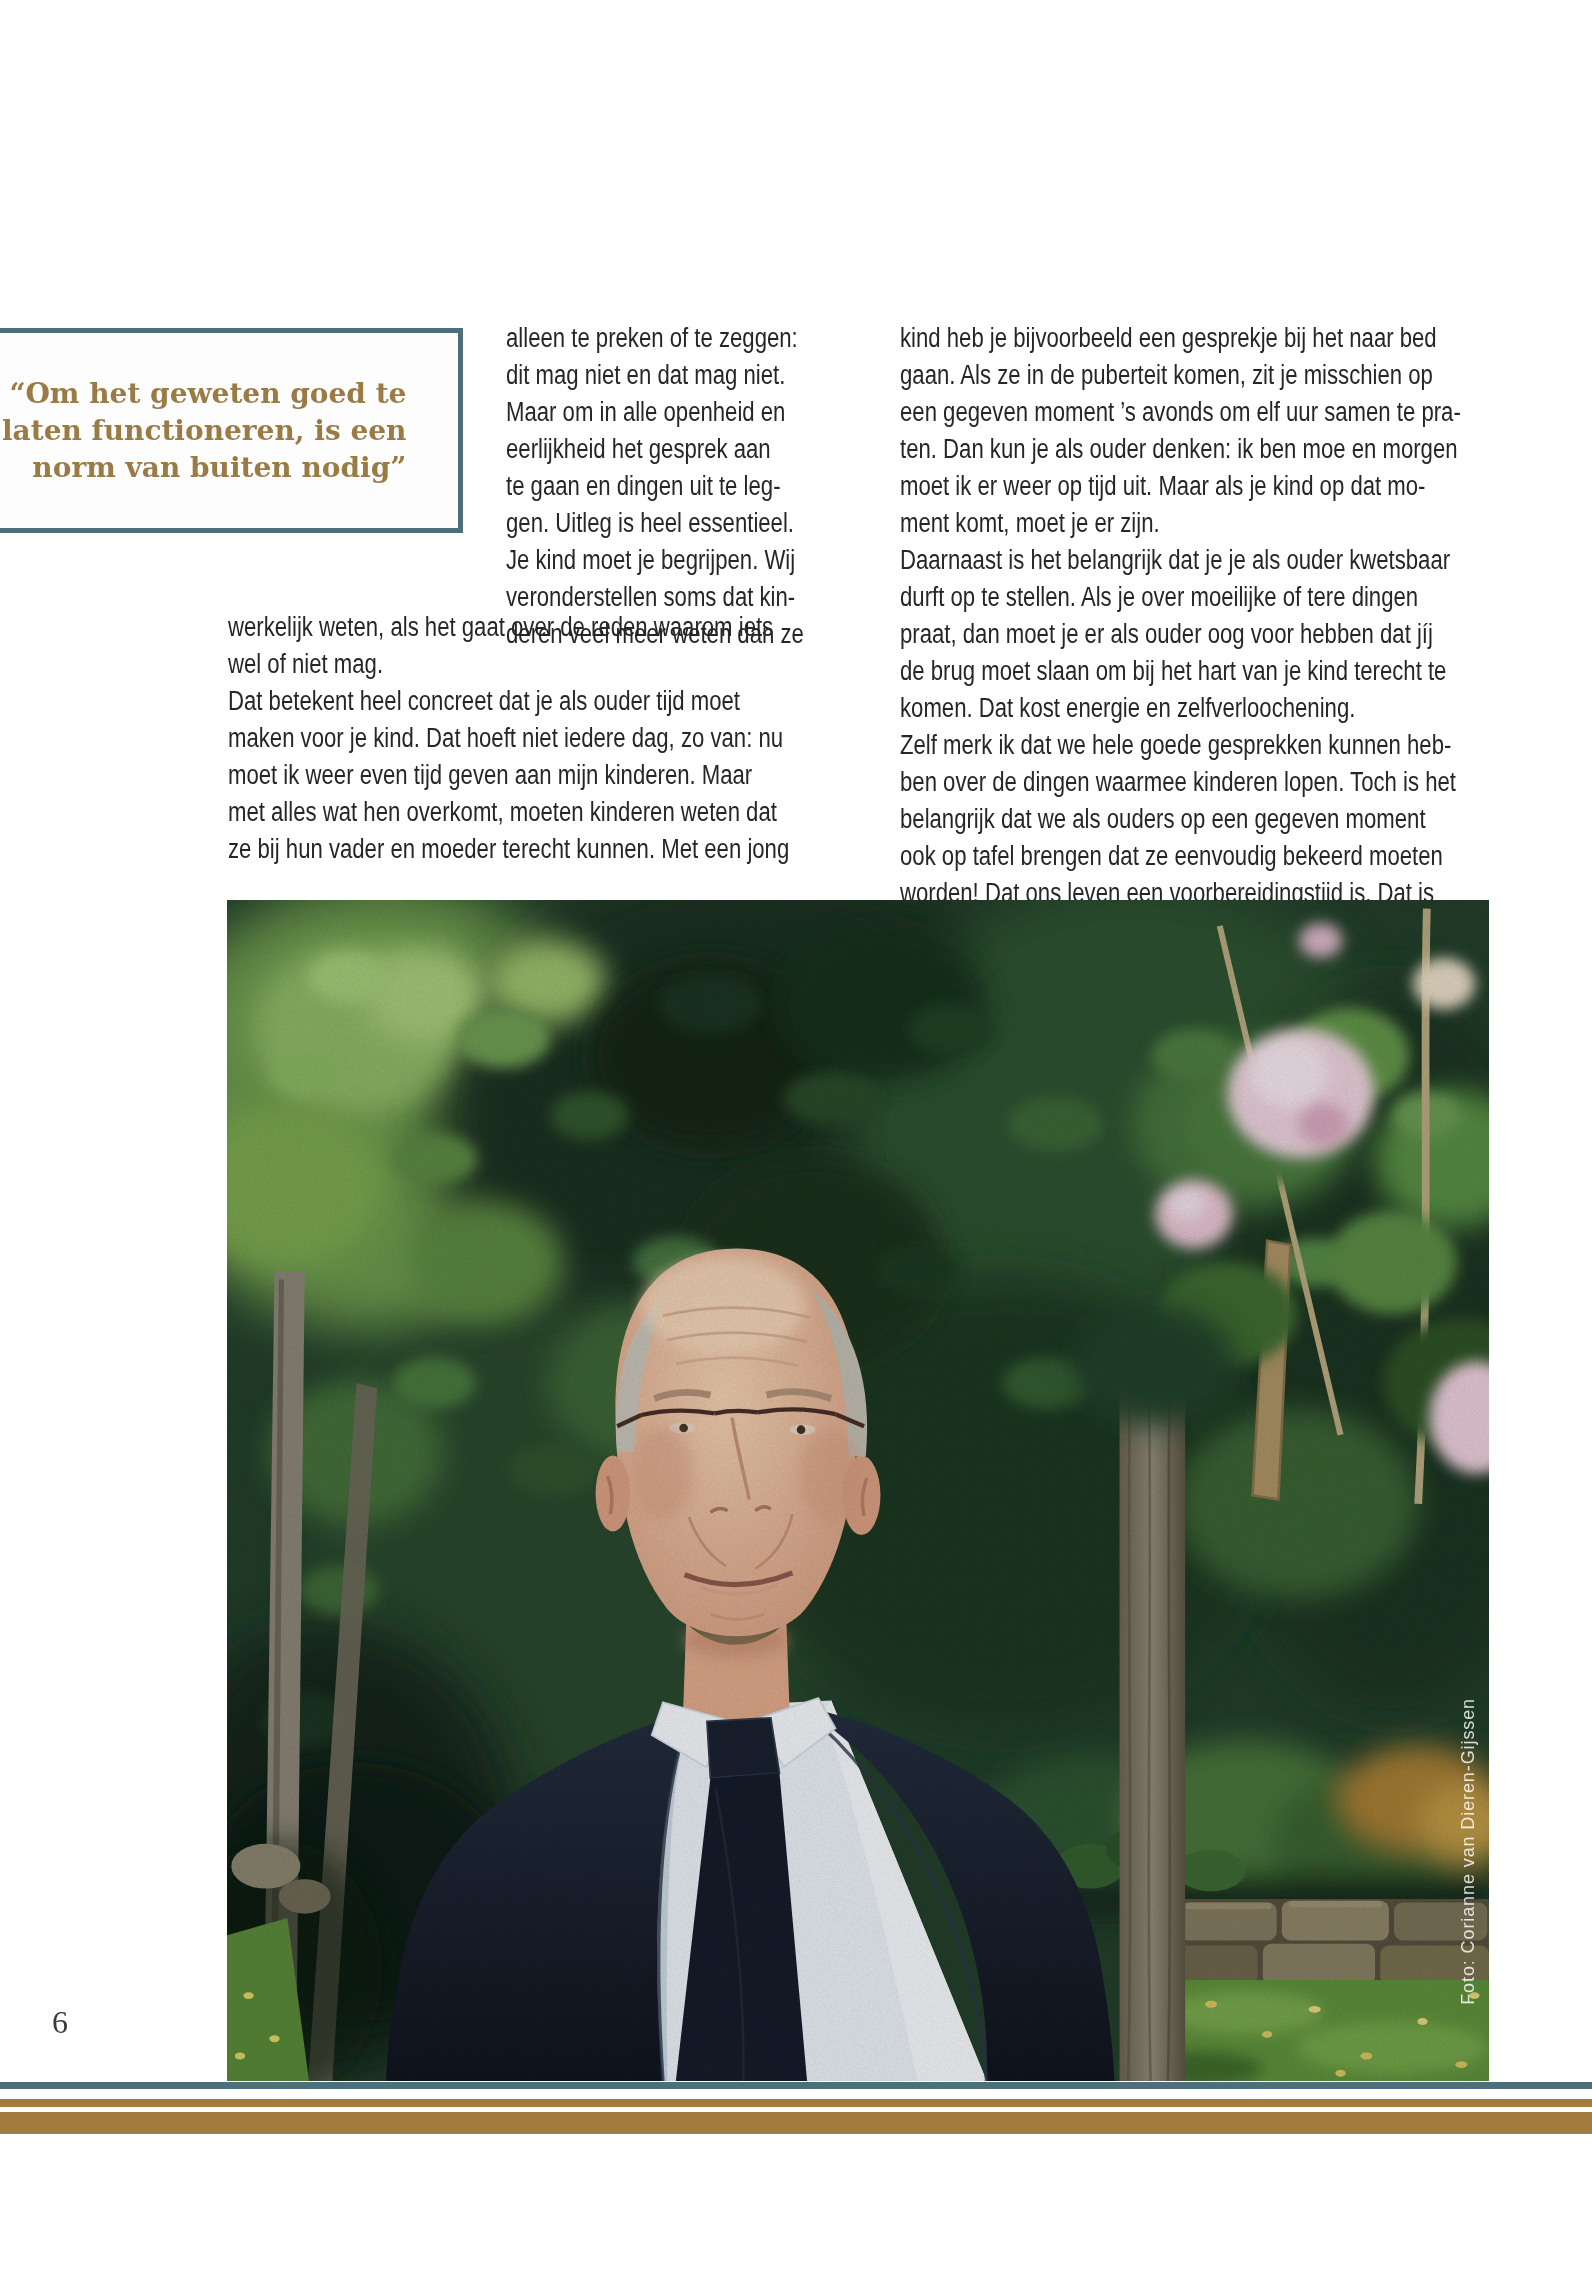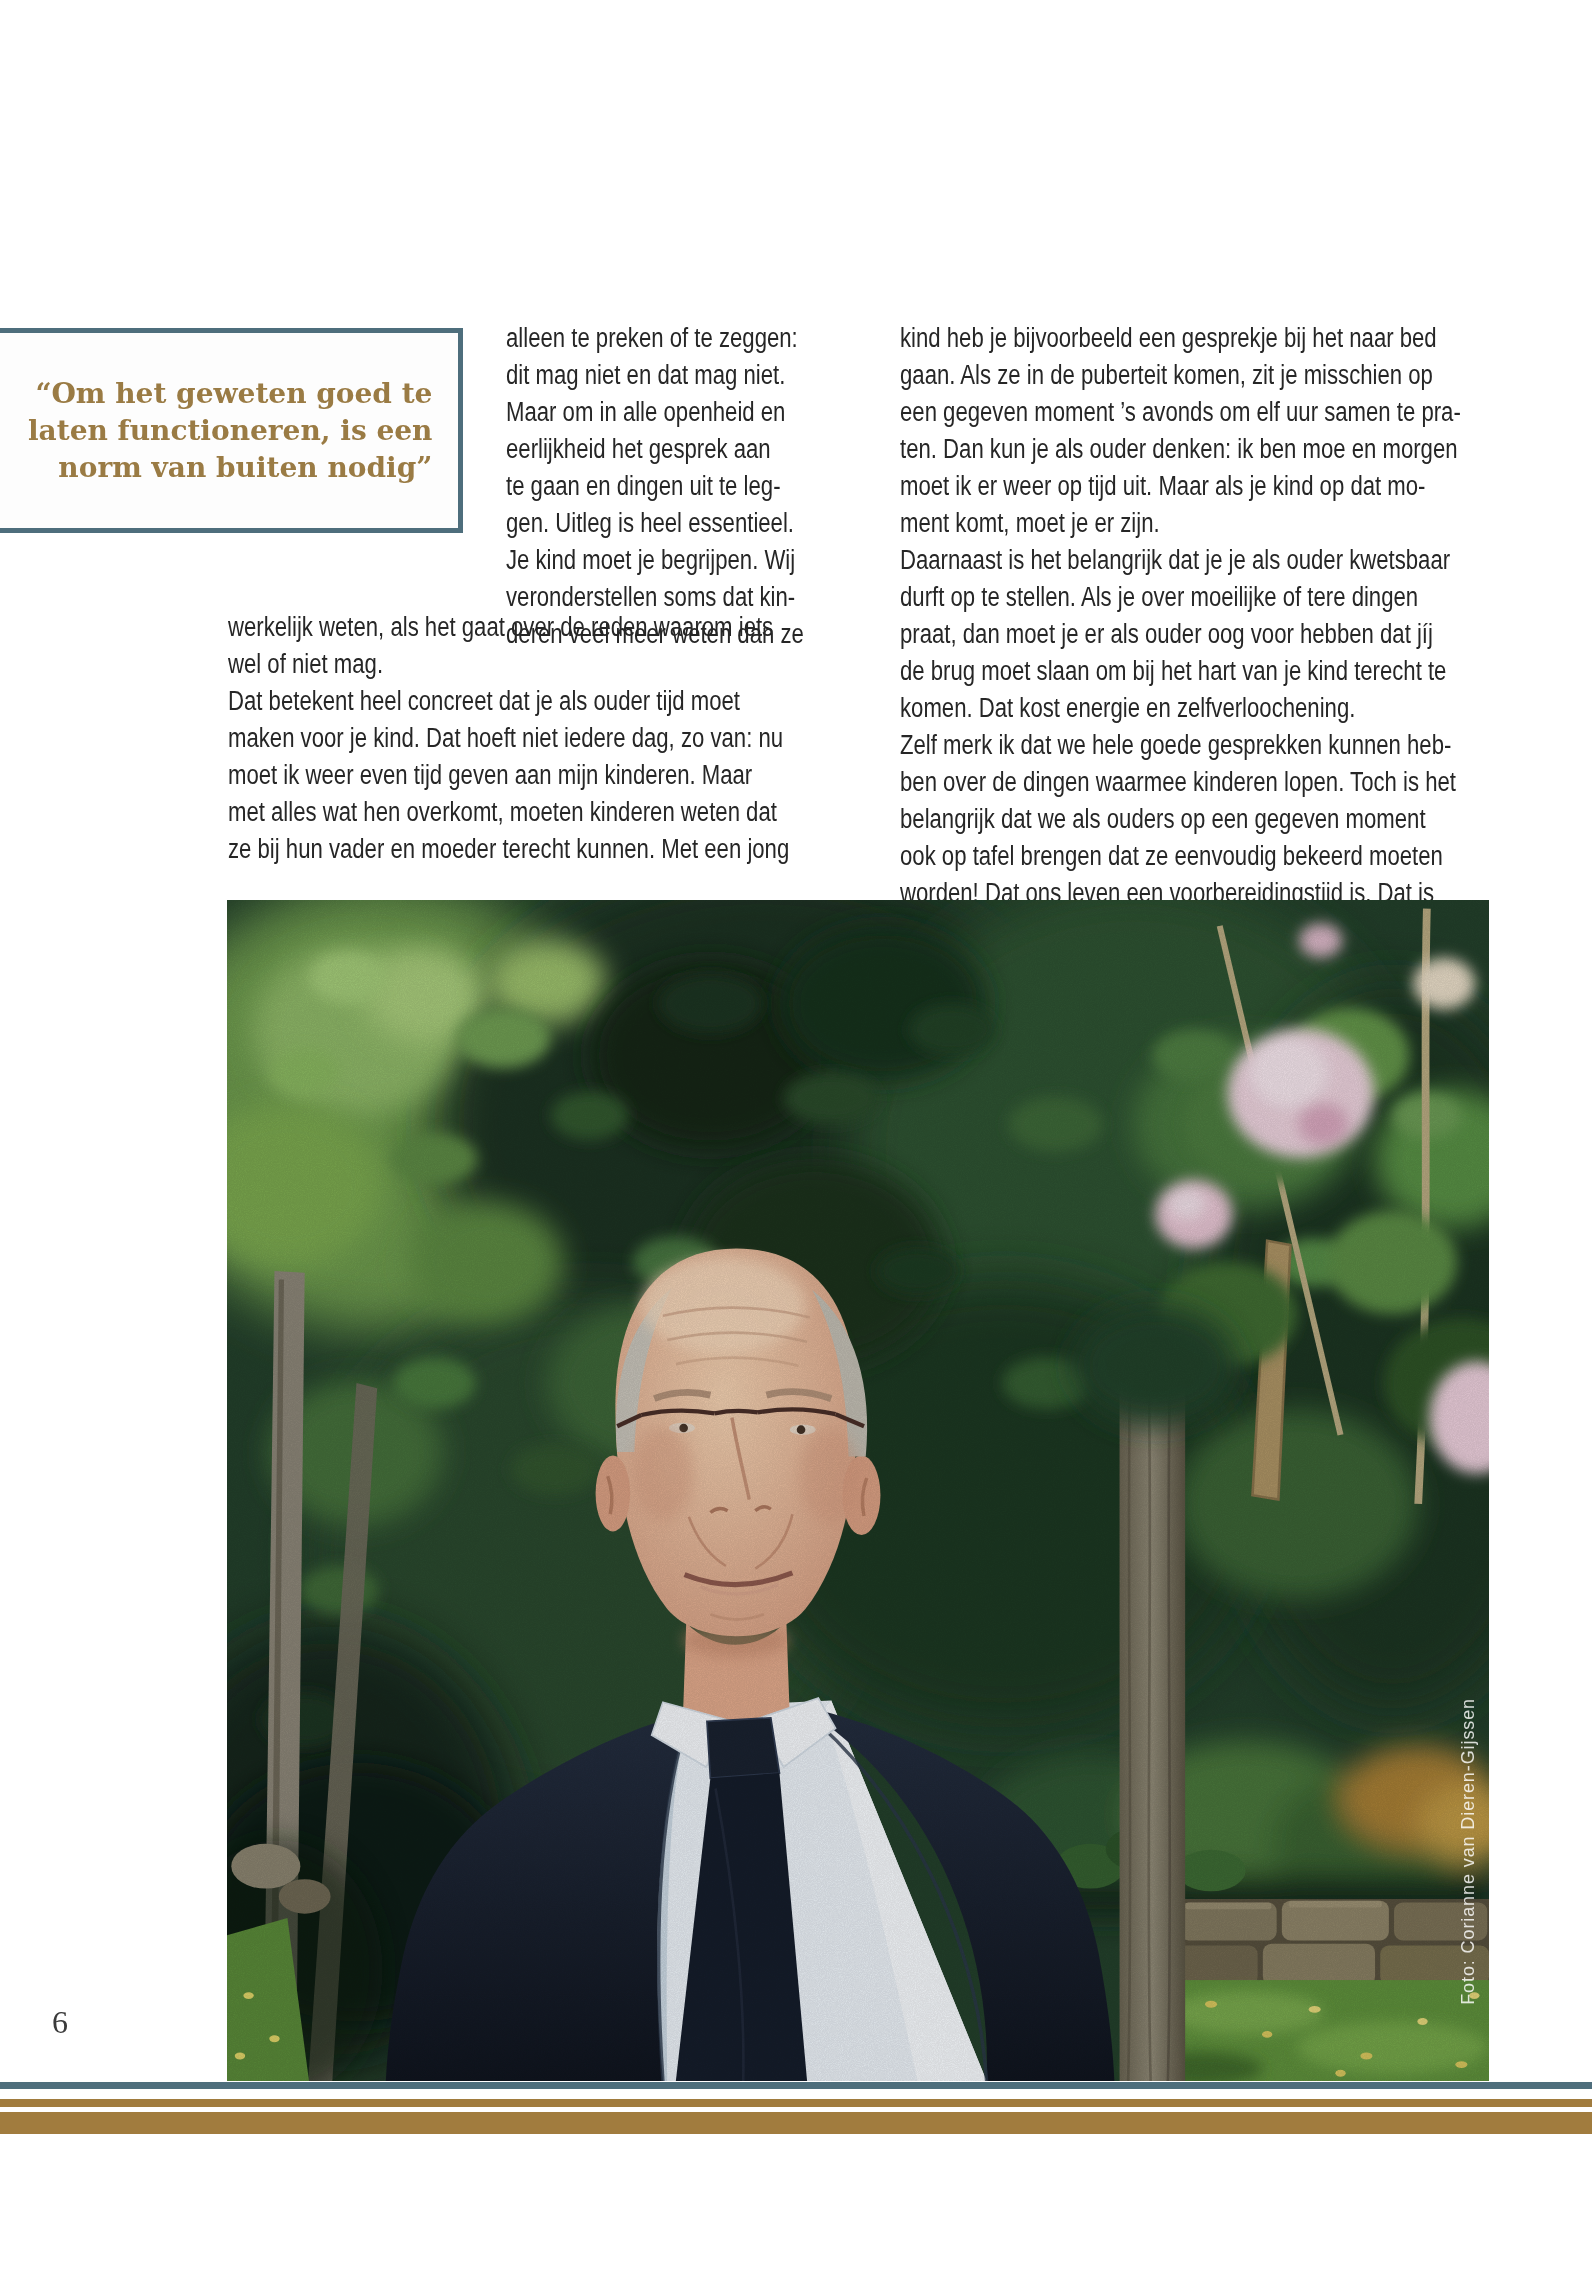--- a/index.html
+++ b/index.html
@@ -9,21 +9,21 @@
   }
   
   .quote-box{
     position:absolute;left:-8.6px;top:328px;width:472px;height:205px;
     border:5.2px solid #4e6e7c;background:#fdfdfd;box-sizing:border-box;
     display:flex;align-items:center;justify-content:flex-end;
   }
   .quote-text{
     font-family:"DejaVu Serif","Liberation Serif",serif;
     font-weight:700;font-size:28px;line-height:37px;color:#9a7b44;
-    text-align:right;padding-right:26px;white-space:pre-line;
+    text-align:right;padding-right:52px;white-space:pre-line;
   }
   
   .bodycol{
     position:absolute;color:#262626;font-size:27px;line-height:37px;
     white-space:pre-line;transform:scaleX(0.82);transform-origin:0 0;
   }
   .col1-narrow{left:506px;top:320px;width:449px;}
   .col1-wide{left:228px;top:609px;width:742px;}
   .col2{left:900px;top:320px;width:734px;}
   

